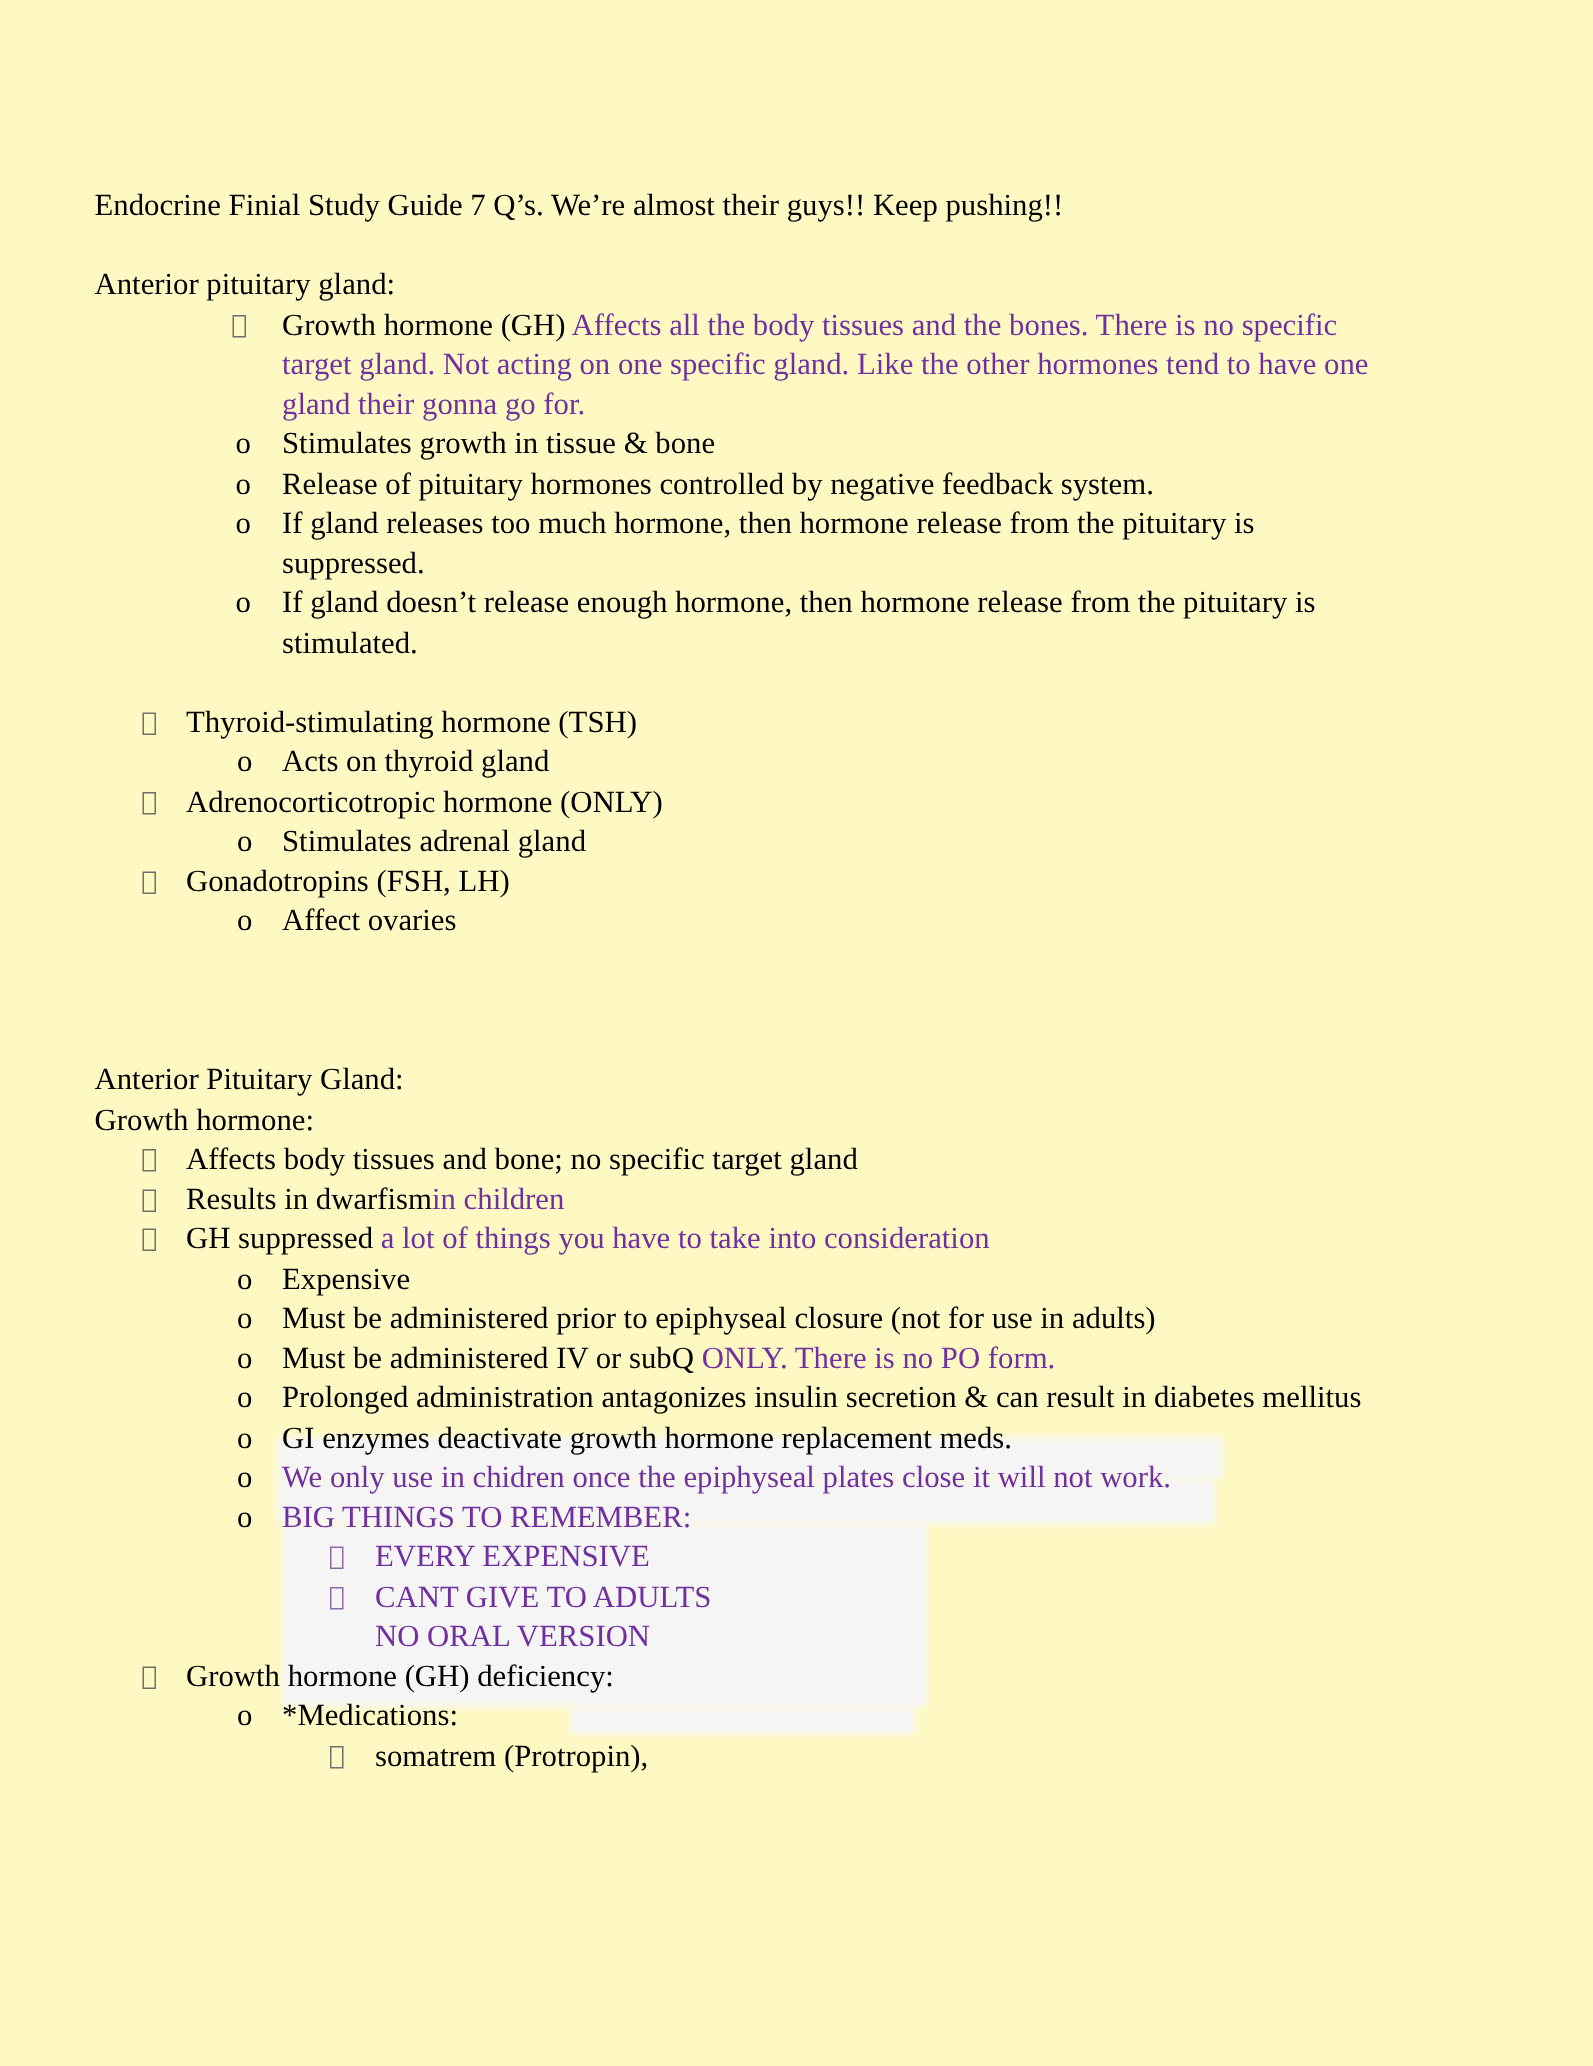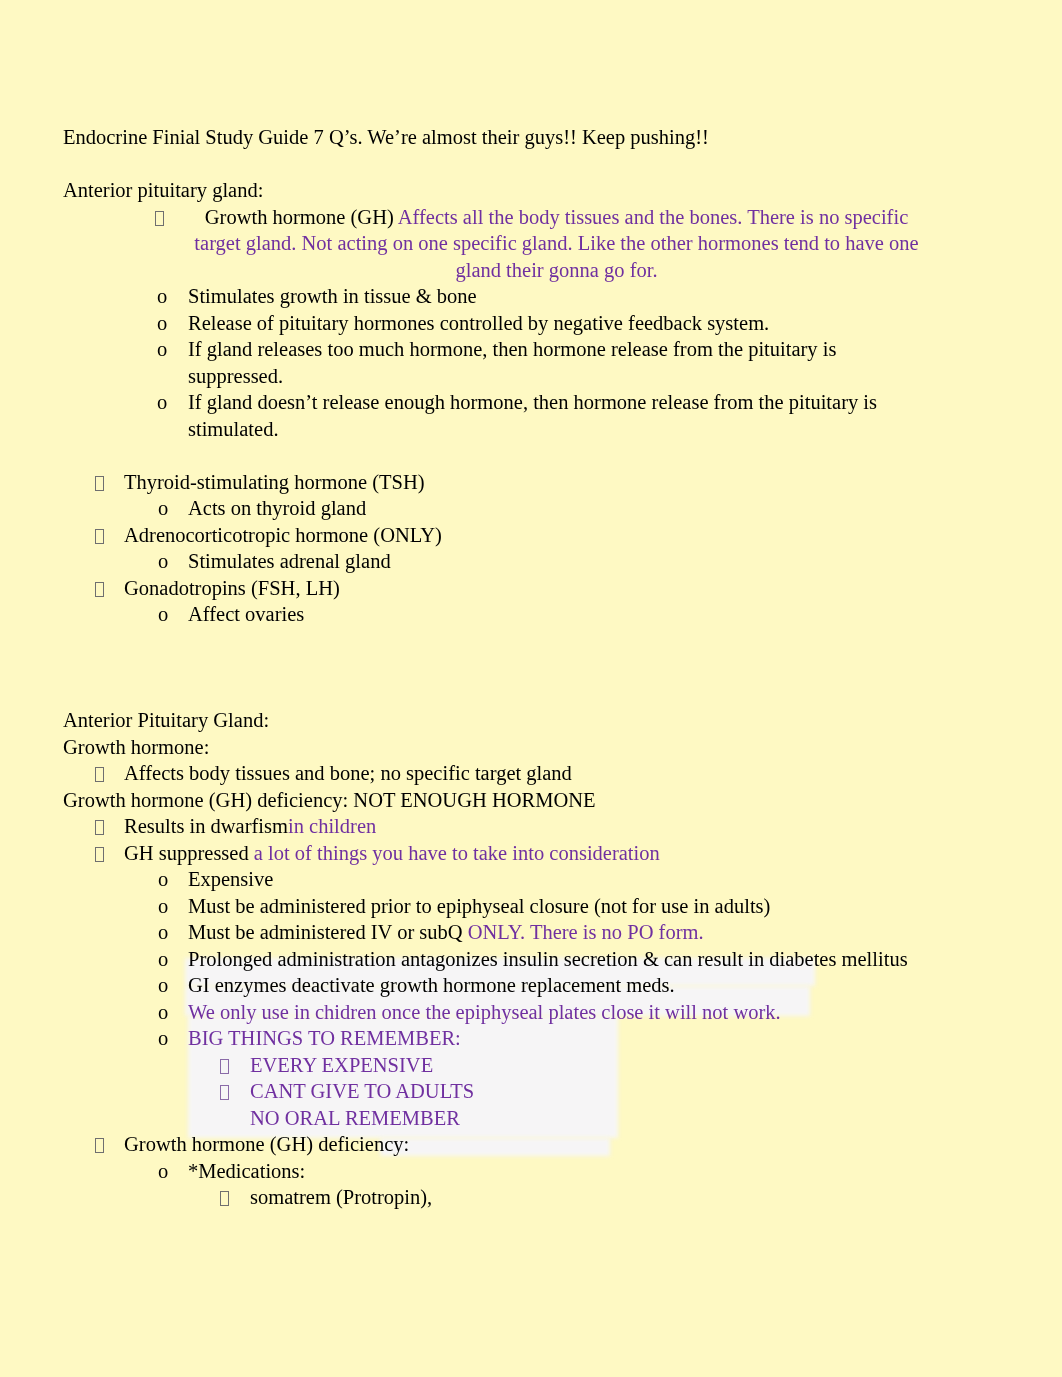--- a/index.html
+++ b/index.html
@@ -55,21 +55,21 @@
     text-align: left;
     white-space: pre;
   }
   .row .tx {
     display: block;
   }
 
   
   
   .lv-b3 .mk { left: 92px; }
-  .lv-b3 .tx { padding-left: 125px; text-align: center; }
+  .lv-b3 .tx { padding-left: 125px; }
 
   
   .lv-o3 .mk { left: 94px; }
   .lv-o3 .tx { padding-left: 125px; }
 
   
   .lv-b1 .mk { left: 32px; }
   .lv-b1 .tx { padding-left: 61px; }
 
   
@@ -171,21 +171,20 @@
         <span class="tx"><span>Affect ovaries</span></span>
       </div>
       <div class="spacer spacer-lg"></div>
       <div class="spacer"></div>
       <p class="para">Anterior Pituitary Gland:</p>
       <p class="para">Growth hormone:</p>
       <div class="row lv-b1">
         <span class="mk"><span class="tofu"></span></span>
         <span class="tx"><span>Affects body tissues and bone; no specific target gland</span></span>
       </div>
-      <p class="para">Growth hormone (GH) deficiency: NOT ENOUGH HORMONE</p>
       <div class="row lv-b1">
         <span class="mk"><span class="tofu"></span></span>
         <span class="tx"><span>Results in dwarfism</span><span class="purple">in children</span></span>
       </div>
       <div class="row lv-b1">
         <span class="mk"><span class="tofu"></span></span>
         <span class="tx"><span>GH suppressed </span><span class="purple">a lot of things you have to take into consideration</span></span>
       </div>
       <div class="row lv-o2">
         <span class="mk omark">o</span>
@@ -217,21 +216,21 @@
       </div>
       <div class="row lv-b4">
         <span class="mk"><span class="tofu purple"></span></span>
         <span class="tx"><span class="purple">EVERY EXPENSIVE</span></span>
       </div>
       <div class="row lv-b4">
         <span class="mk"><span class="tofu purple"></span></span>
         <span class="tx"><span class="purple">CANT GIVE TO ADULTS</span></span>
       </div>
       <div class="row lv-none4">
-        <span class="tx"><span class="purple">NO ORAL REMEMBER</span></span>
+        <span class="tx"><span class="purple">NO ORAL VERSION</span></span>
       </div>
       <div class="row lv-b1">
         <span class="mk"><span class="tofu"></span></span>
         <span class="tx"><span>Growth hormone (GH) deficiency:</span></span>
       </div>
       <div class="row lv-o2">
         <span class="mk omark">o</span>
         <span class="tx"><span>*Medications:</span></span>
       </div>
       <div class="row lv-b4">

